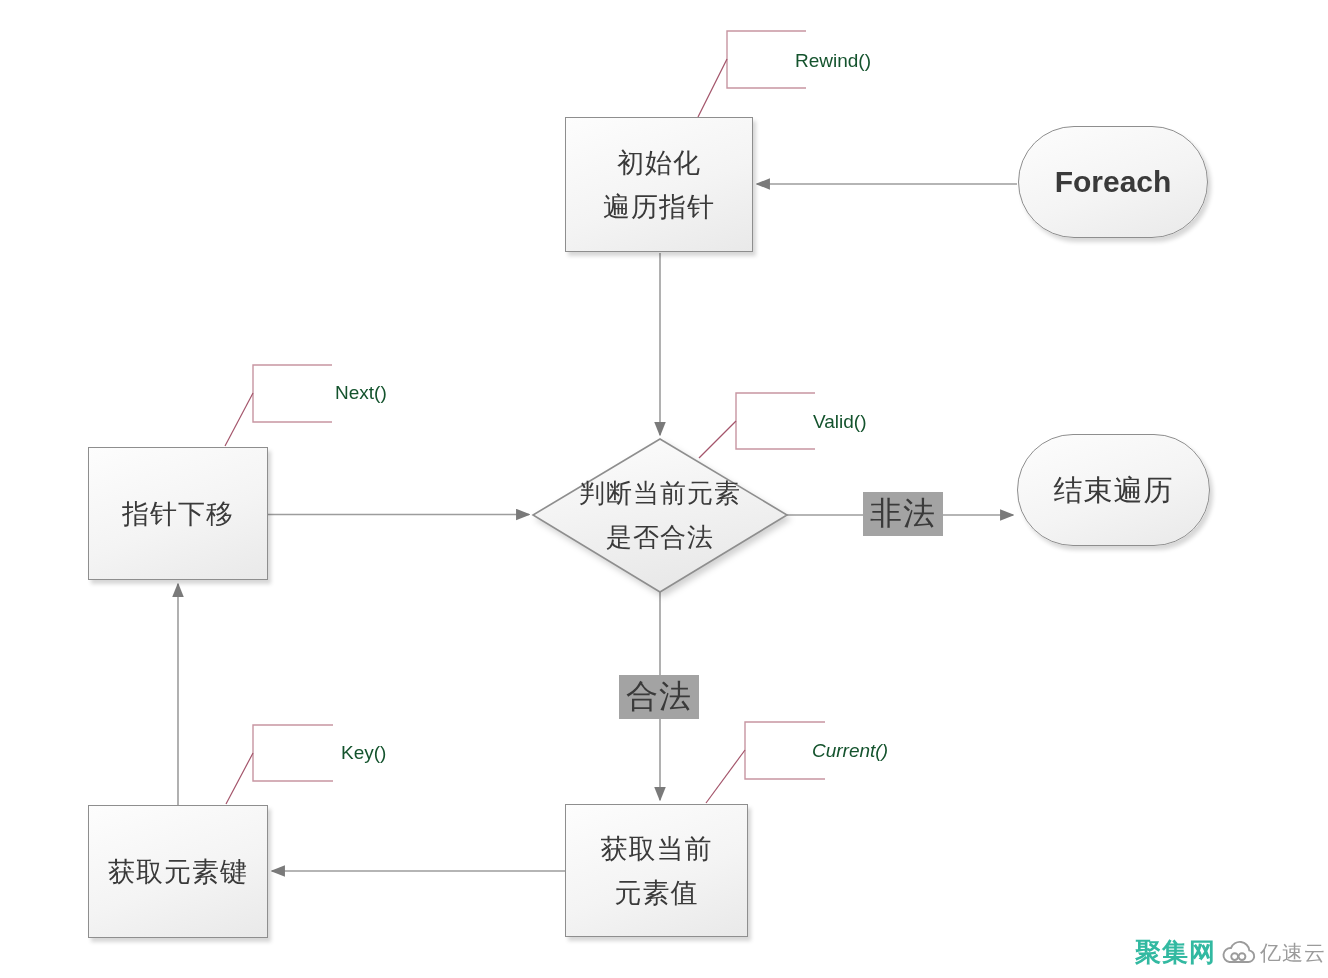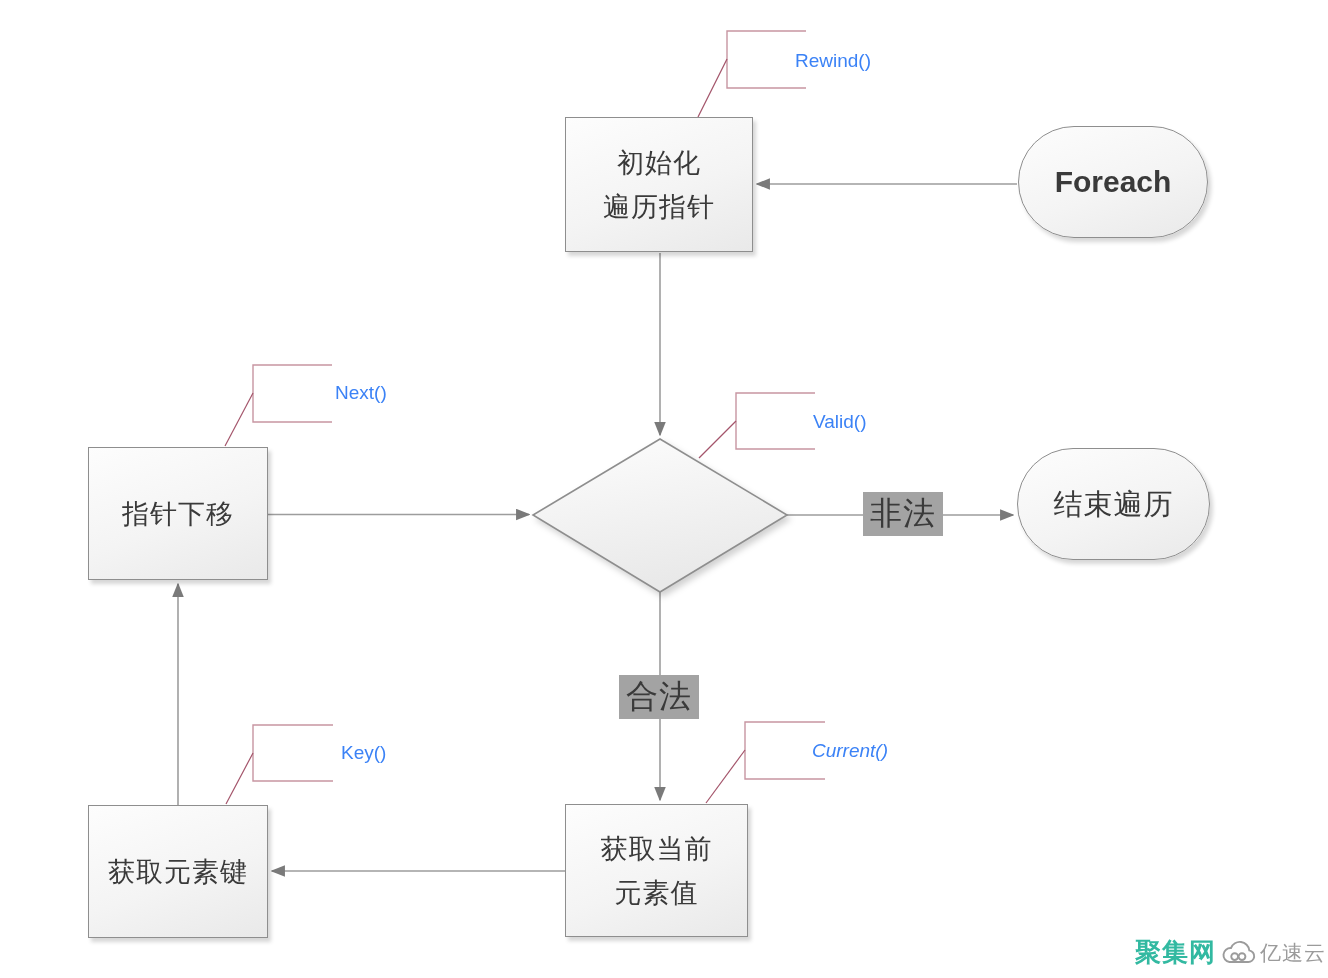--- a/index.html
+++ b/index.html
@@ -61,21 +61,21 @@
     text-align:center;
     white-space:pre-line;
     font-size:26px;line-height:44px;
     letter-spacing:1px;
     color:var(--text_dark,#3a3a3a);
   }
   .callout-label{
     position:absolute;
     transform:translateY(-50%);
     font-size:19px;
-    color:#3b82f6;
+    color:#14532d;
     white-space:nowrap;
   }
   .edge-label{
     position:absolute;
     transform:translate(-50%,-50%);
     background:#a3a3a3;
     padding:0 7px;
     font-size:32px;
     letter-spacing:1px;
     color:var(--text_dark,#3a3a3a);
@@ -147,33 +147,35 @@
   </div>
 
   <div class="node terminator node-foreach" style="left:1018px;top:126px;width:190px;height:112px;">
     <span class="nlabel">Foreach</span>
   </div>
 
   <div class="node" style="left:88px;top:447px;width:180px;height:133px;">
     <span class="nlabel">指针下移</span>
   </div>
 
-  <div class="node terminator" style="left:1017px;top:448px;width:193px;height:112px;">
+  <div class="node terminator" style="left:1017px;top:434px;width:193px;height:112px;">
     <span class="nlabel">结束遍历</span>
   </div>
 
   <div class="node" style="left:565px;top:804px;width:183px;height:133px;">
     <span class="nlabel">获取当前
 元素值</span>
   </div>
 
   <div class="node" style="left:88px;top:805px;width:180px;height:133px;">
     <span class="nlabel">获取元素键</span>
   </div>
 
+  <div class="diamond-label" style="left:660px;top:515px;">判断当前元素
+是否合法</div>
 
   <div class="callout-label" style="left:795px;top:61px;">Rewind()</div>
   <div class="callout-label" style="left:813px;top:422px;">Valid()</div>
   <div class="callout-label" style="left:335px;top:393px;text-align:right;">Next()</div>
   <div class="callout-label" style="left:812px;top:751px;font-style:italic;">Current()</div>
   <div class="callout-label" style="left:341px;top:753px;">Key()</div>
 
   <div class="edge-label" style="left:903px;top:514px;">非法</div>
   <div class="edge-label" style="left:659px;top:697px;">合法</div>
 

